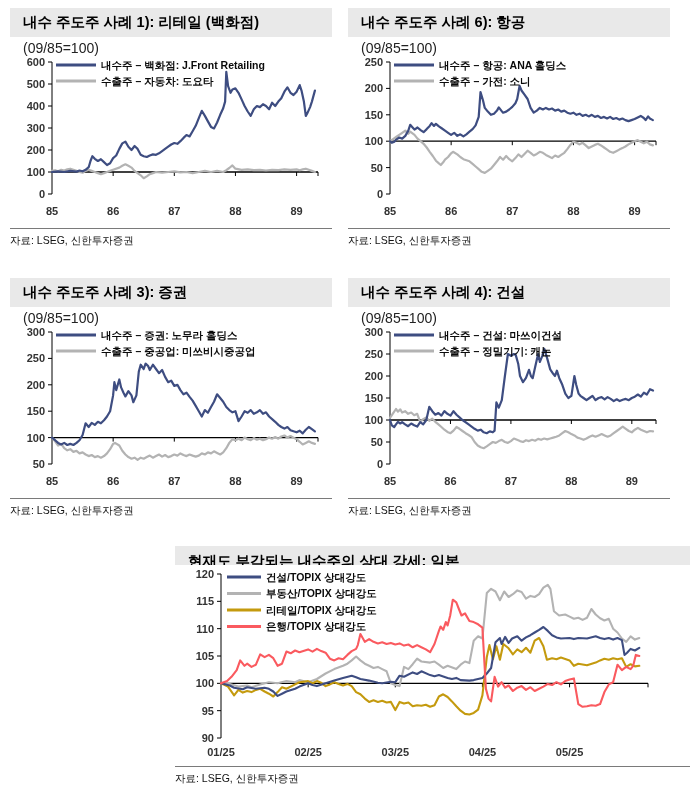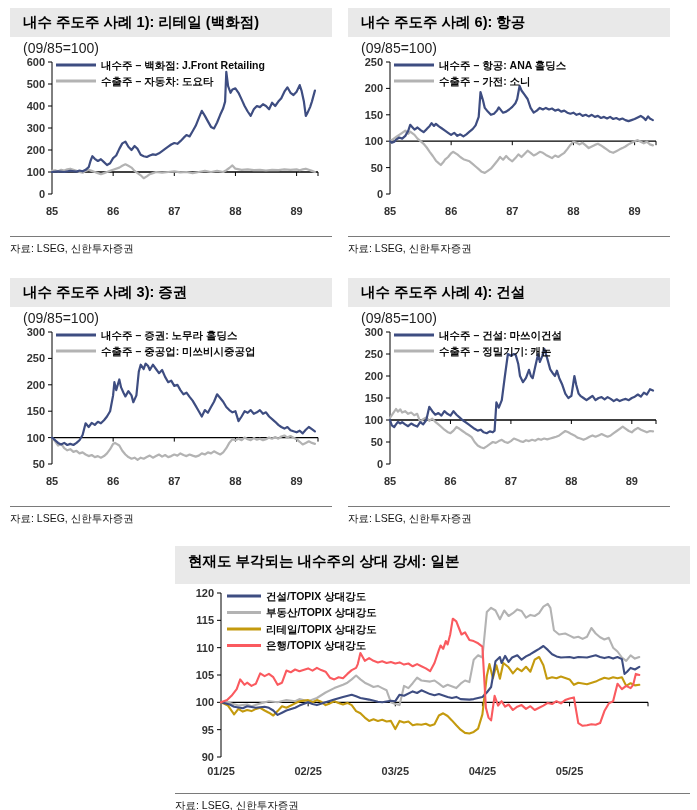--- a/index.html
+++ b/index.html
@@ -1,26 +1,26 @@
 <!DOCTYPE html>
 <html><head>
 <meta charset="utf-8">
 <style>
   html,body{margin:0;padding:0;background:#fff;}
   #canvas{position:relative;width:697px;height:810px;background:#fff;overflow:hidden;
           font-family:"Liberation Sans",sans-serif;padding-left:8px;}
   .panel{position:absolute;}
   .titlebar{background:#e9e9e9;color:#000;font-weight:700;font-size:14.5px;
-            line-height:30px;height:38px;padding-left:13px;box-sizing:border-box;
+            line-height:30px;height:19px;padding-left:13px;box-sizing:border-box;
             white-space:nowrap;overflow:hidden;}
   .panel.small .titlebar{height:29px;line-height:29px;}
   .unit{font-size:14px;font-weight:500;color:#222;padding-left:13px;margin-top:3px;height:13px;}
   .chart-svg{display:block;margin-top:1px;}
   .source{font-size:10.5px;color:#111;border-top:1px solid #7a7a7a;
-          padding-top:5px;margin-top:10px;}
+          padding-top:5px;margin-top:2px;}
   .tick{font:600 11px "Liberation Sans",sans-serif;fill:#333;}
   .legend{font:700 10.5px "Liberation Sans",sans-serif;fill:#0a0a0a;}
 </style>
 </head>
 <body>
 
 <div id="canvas">
 
   <div class="panel small" style="left:10px;top:8px;width:322px;">
     <div class="titlebar">내수 주도주 사례 1): 리테일 (백화점)</div>

